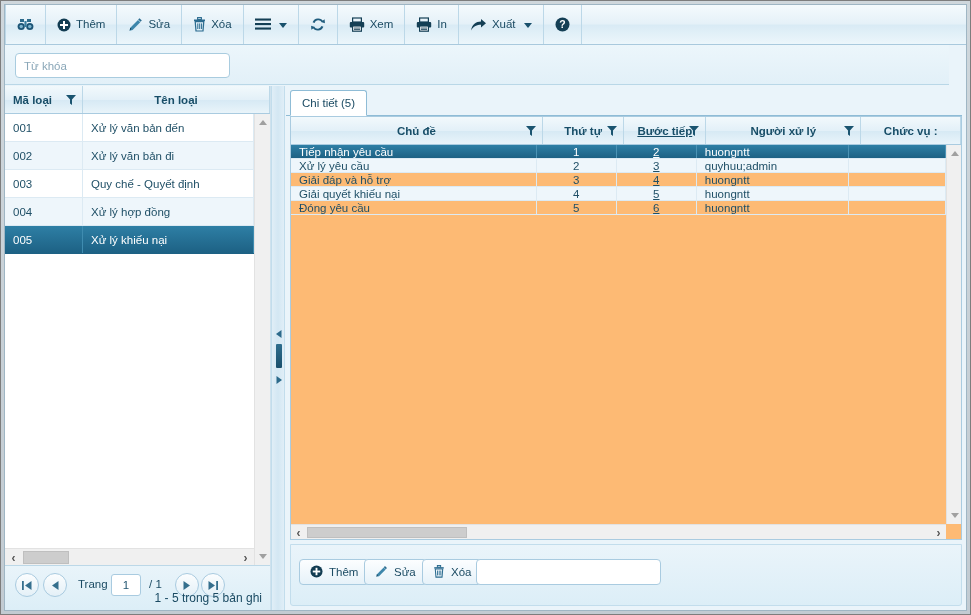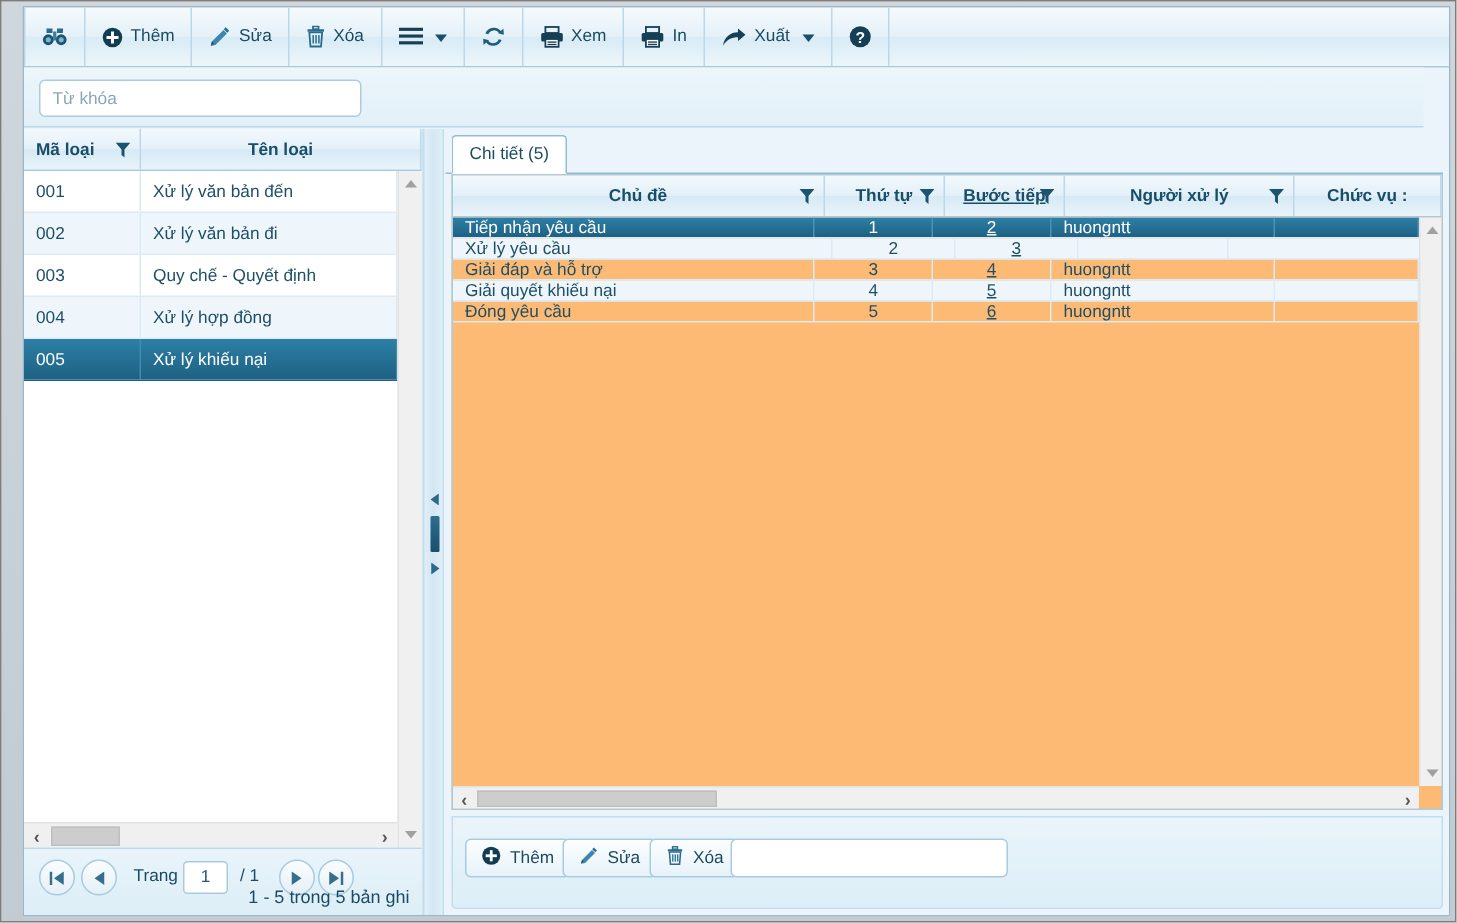--- a/index.html
+++ b/index.html
@@ -21,21 +21,20 @@
     position:absolute; left:0; top:0; width:971px; height:615px;
     border:1px solid #7d7d7d;
     background:linear-gradient(#cfd7dc,#c2cbd2);
     padding:3px;
   }
   .frame-inner{
     position:absolute; left:3px; top:3px; right:3px; bottom:3px;
     border:1px solid #9fb6c4;
     background:#eaf4fa;
     overflow:hidden;
-    margin-left:11px;
   }
 
   
   .toolbar{
     position:absolute; left:0; top:0; right:0; height:40px;
     background:linear-gradient(#f4fafd 0%, #e5f1f8 48%, #d9ebf5 52%, #ecf6fb 100%);
     border-bottom:1px solid #a9c9dd;
     display:flex; align-items:stretch;
   }
   .tb-btn{
@@ -555,20 +554,21 @@
             <div class="dc col-0">Tiếp nhận yêu cầu</div>
             <div class="dc c col-1">1</div>
             <div class="dc c col-2">2</div>
             <div class="dc col-3">huongntt</div>
             <div class="dc col-4"></div>
           </div>
           <div class="drow alt">
             <div class="dc col-0">Xử lý yêu cầu</div>
             <div class="dc c col-1">2</div>
             <div class="dc c col-2">3</div>
+            <div class="dc col-3">quyhuu;admin</div>
             <div class="dc col-4"></div>
           </div>
           <div class="drow">
             <div class="dc col-0">Giải đáp và hỗ trợ</div>
             <div class="dc c col-1">3</div>
             <div class="dc c col-2">4</div>
             <div class="dc col-3">huongntt</div>
             <div class="dc col-4"></div>
           </div>
           <div class="drow alt">

